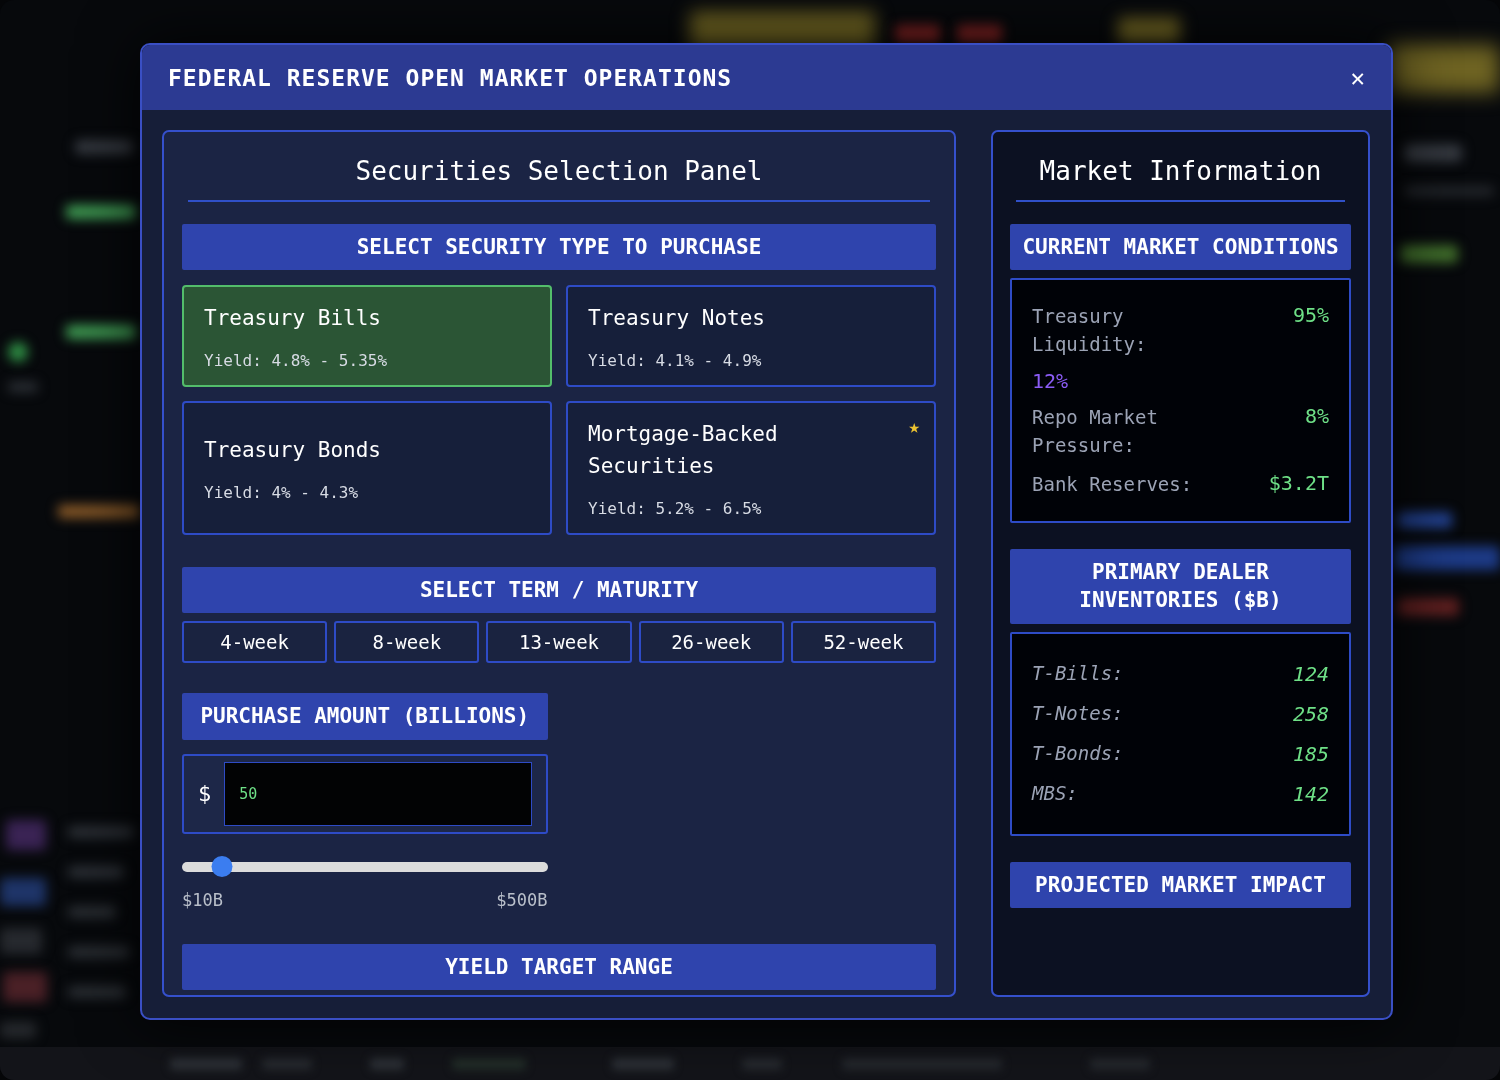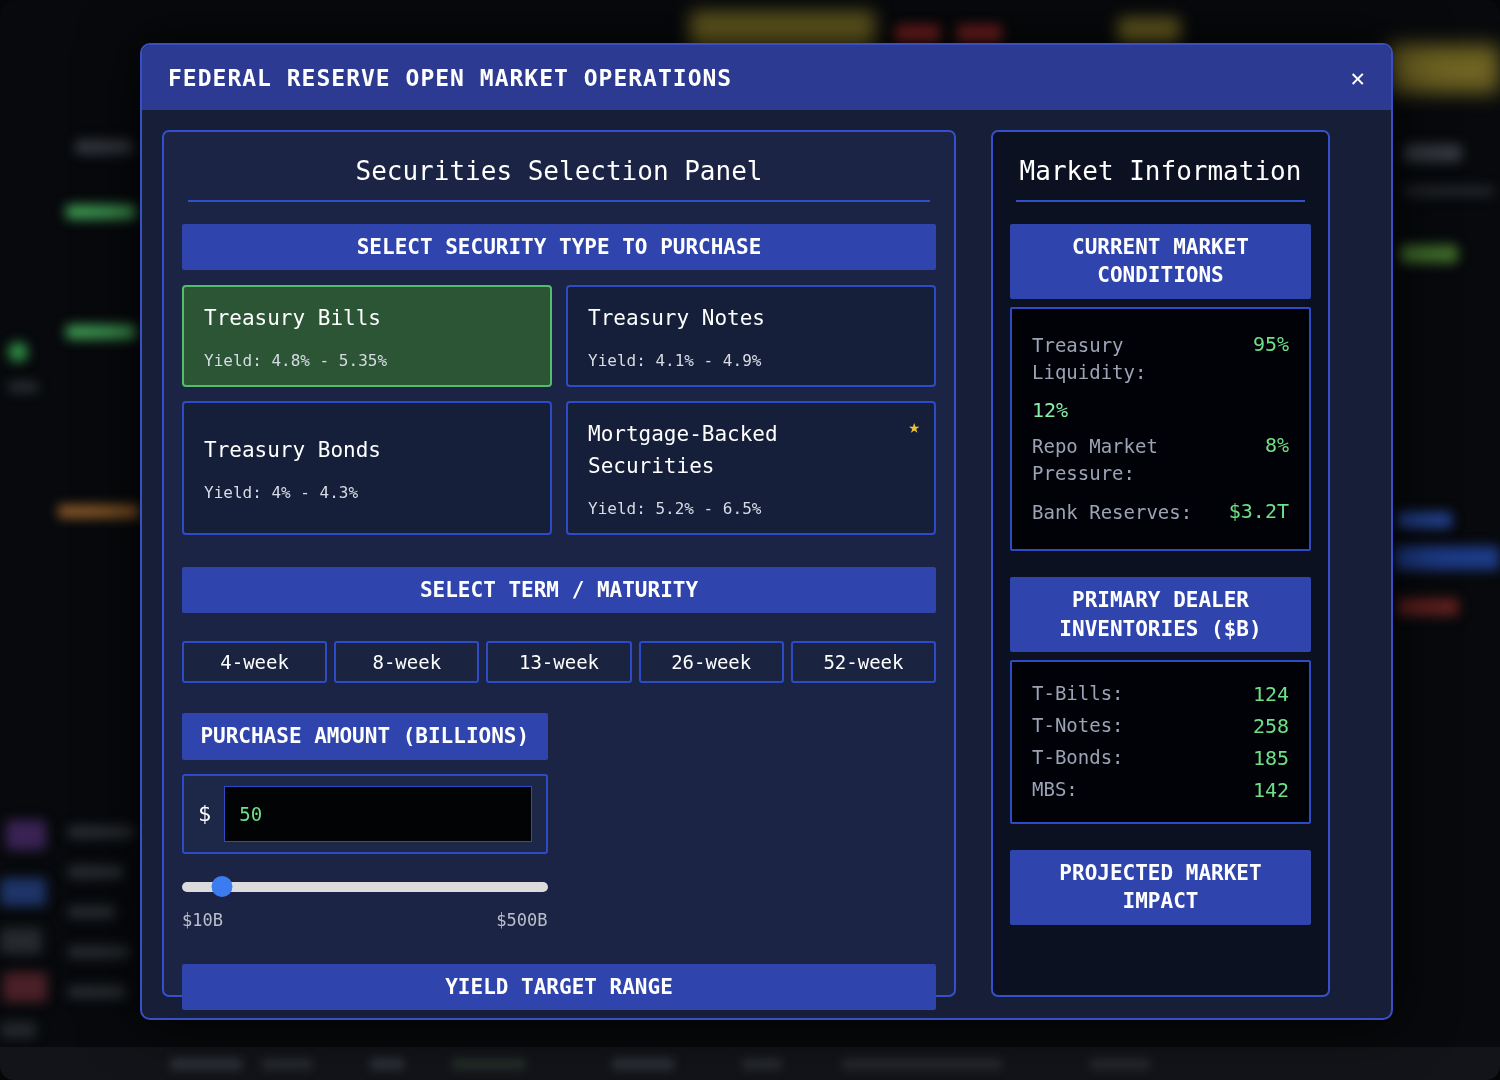--- a/index.html
+++ b/index.html
@@ -27,21 +27,21 @@
     justify-content:space-between; padding:0 26px; border-radius:8px 8px 0 0;
   }
   .titlebar .title { font-size:23px; font-weight:bold; letter-spacing:1px; }
   .close-x { font-size:24px; font-weight:bold; cursor:pointer; line-height:1; }
   .modal-body { position:relative; display:flex; gap:35px; padding:20px; align-items:flex-start; }
 
   .panel {
     border:2px solid #3550cc; border-radius:7px; height:867px;
   }
   .panel.left  { width:794px; background:#1b2444; padding:18px; }
-  .panel.right { width:339px; background:#0c1122; padding:18px 17px; }
+  .panel.right { width:379px; background:#0c1122; padding:18px 17px; }
 
   .panel-title { text-align:center; font-size:26px; margin-top:6px; }
   .panel-divider { height:2px; background:#3050c8; margin:14px 6px 0 6px; }
 
   .bluebar {
     background:#2f44ad; color:#fff; font-size:21px; font-weight:bold;
     text-align:center; padding:9px 15px; line-height:1.35; border-radius:2px;
   }
   .mt22{margin-top:22px;} .mt15{margin-top:15px;} .mt32{margin-top:32px;}
   .mt14{margin-top:14px;} .mt34{margin-top:34px;}
@@ -54,54 +54,54 @@
     position:relative; background:#161f3a; border:2px solid #2e4bc6; border-radius:4px;
     padding:15px 20px; display:flex; flex-direction:column; justify-content:center;
     cursor:pointer;
   }
   .sec-card.selected { background:#2b5535; border:2px solid #53bd6b; }
   .sec-name { font-size:21px; font-weight:normal; line-height:1.55; padding-right:34px; }
   .sec-yield { font-size:16px; color:#d7dbe4; margin-top:16px; }
   .star { position:absolute; top:12px; right:14px; color:#edc331; font-size:19px; }
 
   
-  .terms { display:flex; gap:7px; margin-top:28px;align-items:flex-end; }
+  .terms { display:flex; gap:7px; margin-top:8px;align-items:flex-end; }
   .term-btn {
     flex:1; background:#1a2340; border:2px solid #2e4bc6; border-radius:3px;
     text-align:center; font-size:19px; padding:8px 0; cursor:pointer; color:#fff;
   }
 
   
   .two-col { display:grid; grid-template-columns:1fr 1fr; gap:23px; margin-top:30px; }
   .input-outer {
     background:#1d2748; border:2px solid #2e4bc6; border-radius:3px;
     padding:12px 14px; display:flex; align-items:center; gap:13px; height:80px;
   }
   .currency { font-size:22px; }
   .black-input {
-    flex:1; width:100%; height:56px; background:#020304; border:1px solid #2e4bc6;
-    color:#6ee087; font-family:"DejaVu Sans Mono",monospace; font-size:19px;
+    flex:1; width:100%; height:64px; background:#020304; border:1px solid #2e4bc6;
+    color:#6ee087; font-family:"DejaVu Sans Mono",monospace; font-size:15px;
     padding:0 14px; outline:none;
   }
   .slider { position:relative; height:21px; margin-top:22px; cursor:pointer; }
   .slider .track { position:absolute; top:6px; left:0; right:0; height:10px; background:#dcdcdc; border-radius:6px; }
   .slider .thumb {
     position:absolute; top:0; width:21px; height:21px; border-radius:50%;
     background:#3b7df0; transform:translateX(-50%);
   }
   .range-labels { display:flex; justify-content:space-between; margin-top:13px; font-size:17px; color:#b9bfca; }
 
   
   .black-box { background:#000207; border:2px solid #2e4bc6; border-radius:2px; padding:12px 20px; }
   .mi-row { display:flex; justify-content:space-between; align-items:flex-start; margin:11px 0; }
   .mi-label { width:168px; font-size:19px; line-height:1.45; color:#9ba3b5; }
   .mi-value { font-size:20px; }
-  .inv-row { display:flex; justify-content:space-between; margin:8px 0; }
+  .inv-row { display:flex; justify-content:space-between; margin:16px 0;font-style:italic; }
   .inv-label { font-size:19px; color:#9ba3b5; }
-  .val-green { color:#6ee087; } .val-yellow { color:#86efac;text-align:center; } .val-orange { color:#efa63a; }
+  .val-green { color:#6ee087; } .val-yellow { color:#8b5cf6;text-align:center; } .val-orange { color:#efa63a; }
 </style>
 </head>
 <body>
 
 <div class="stage">
 
   <div>
     <div class="bg-blob" style="left:75px;top:140px;width:58px;height:14px;background:#34383f;"></div>
     <div class="bg-blob" style="left:66px;top:205px;width:70px;height:14px;background:#3f9b53;"></div>
     <div class="bg-blob" style="left:66px;top:325px;width:70px;height:14px;background:#3f9b53;"></div>

